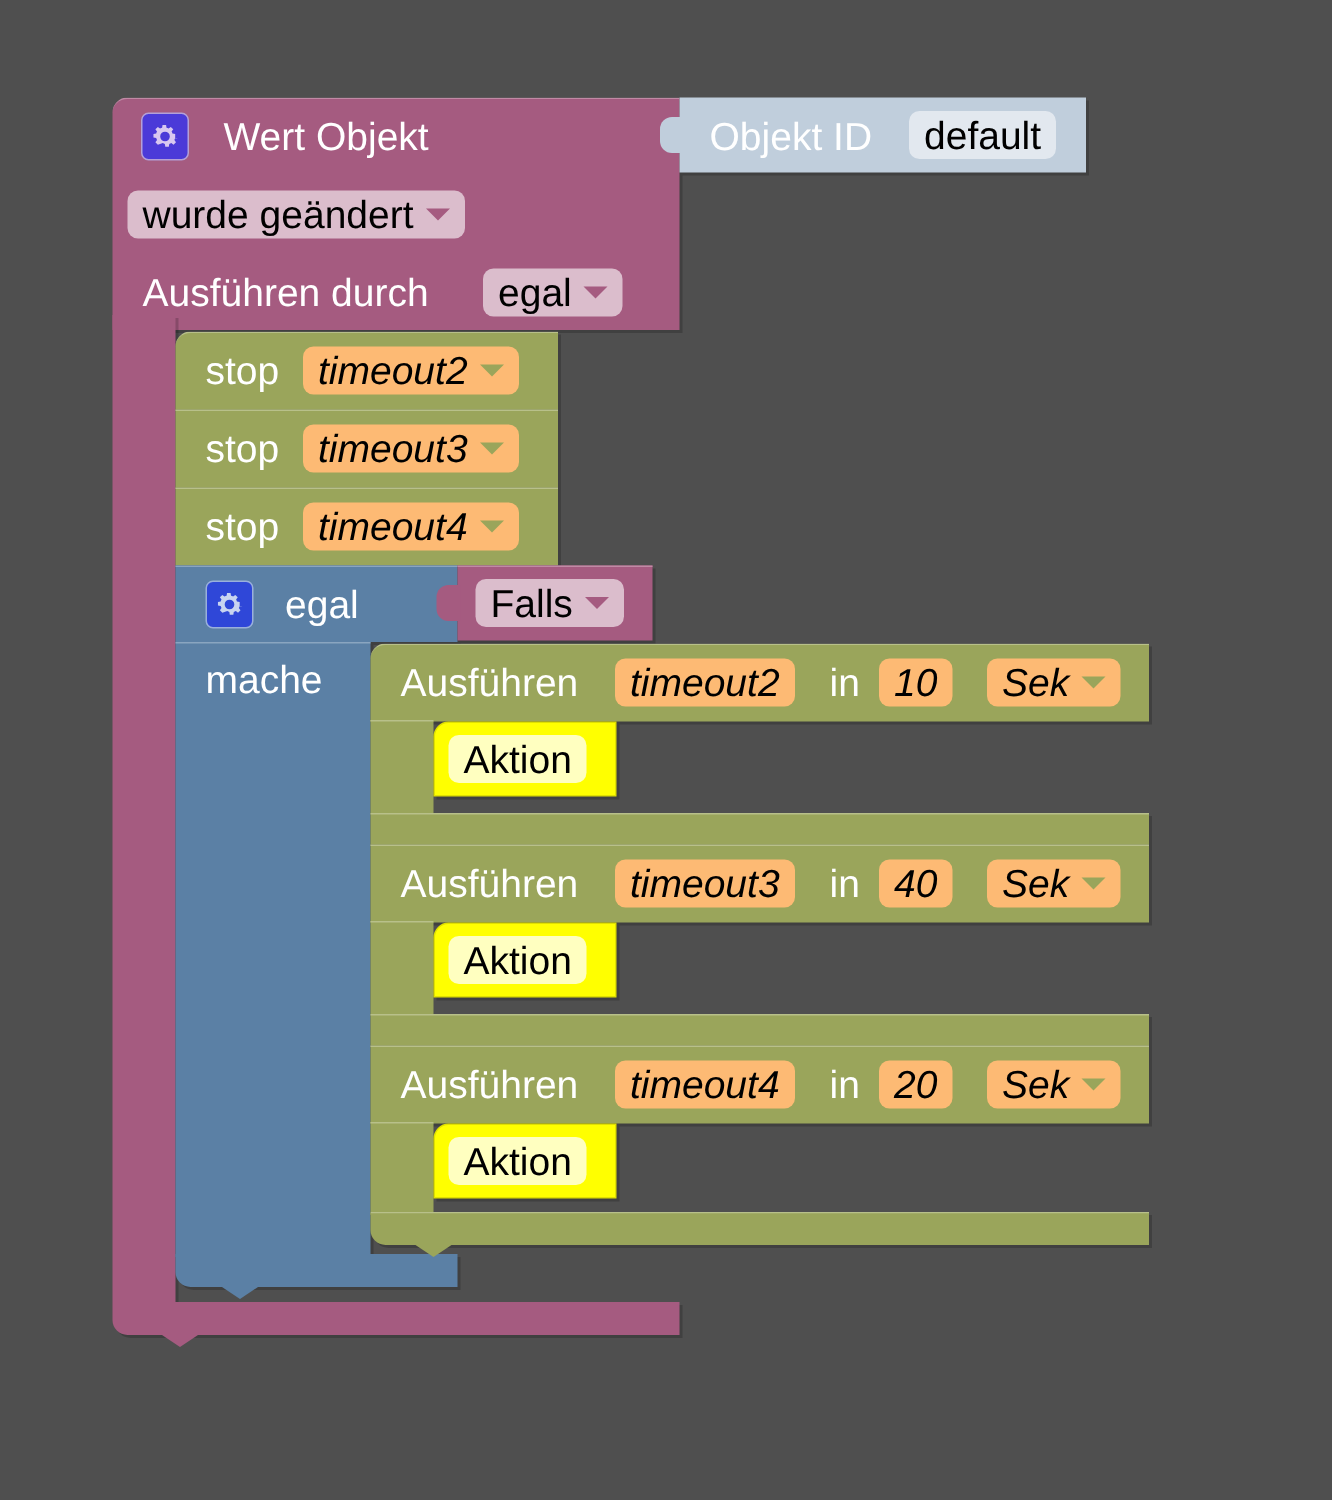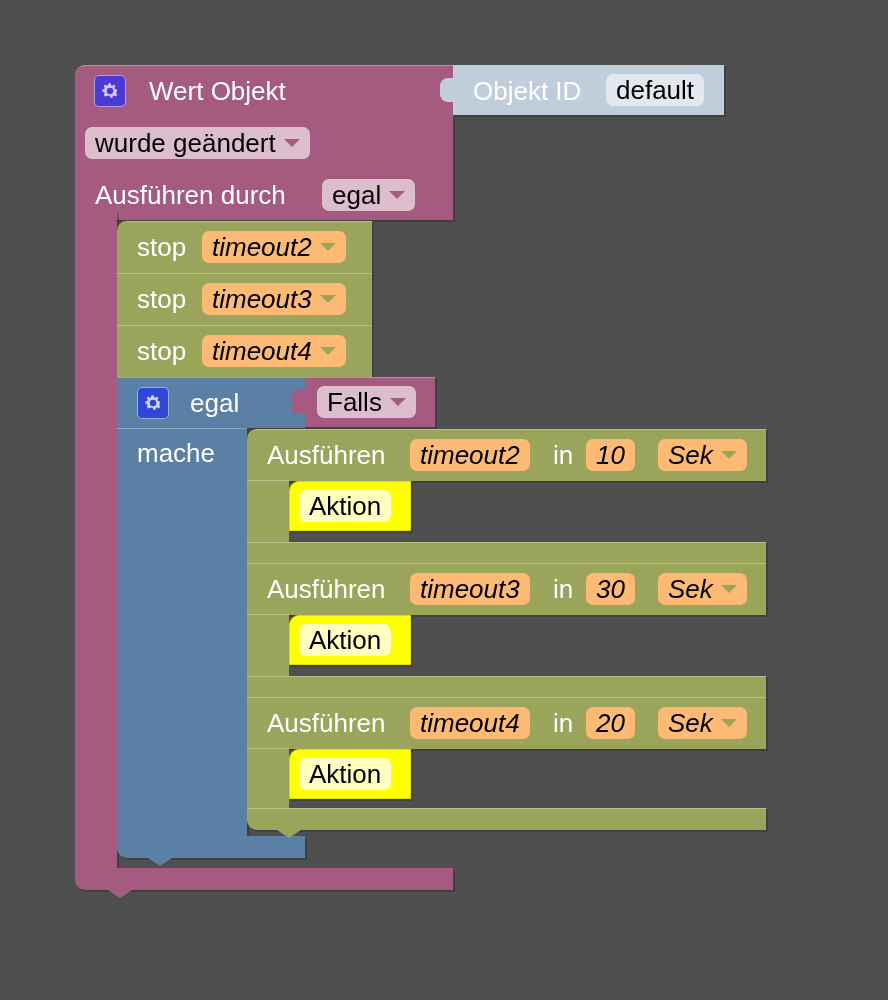--- a/index.html
+++ b/index.html
@@ -109,21 +109,21 @@
 <div class="field f-grn" style="left:658px; top:439px;"><span>Sek</span><span class="caret"></span></div>
 <div class="blk yel shadow" style="left:289px; top:481px; width:122px; height:50px; border-radius:10px 0 0 0;"></div>
 <div class="field f-yel" style="left:299px; top:490px;"><span>Aktion</span></div>
 
 <div class="blk grn shadow" style="left:247px; top:563px; width:519px; height:52px;"></div>
 <div class="blk grn" style="left:247px; top:614px; width:42px; height:62px;"></div>
 <div class="blk grn shadow" style="left:247px; top:676px; width:519px; height:21px;"></div>
 <span class="lbl" style="left:267px; top:574px;">Ausführen</span>
 <div class="field f-grn" style="left:410px; top:573px;"><span>timeout3</span></div>
 <span class="lbl" style="left:553px; top:574px;">in</span>
-<div class="field f-grn" style="left:586px; top:573px;"><span>30</span></div>
+<div class="field f-grn" style="left:586px; top:573px;"><span>40</span></div>
 <div class="field f-grn" style="left:658px; top:573px;"><span>Sek</span><span class="caret"></span></div>
 <div class="blk yel shadow" style="left:289px; top:615px; width:122px; height:50px; border-radius:10px 0 0 0;"></div>
 <div class="field f-yel" style="left:299px; top:624px;"><span>Aktion</span></div>
 
 <div class="blk grn shadow" style="left:247px; top:697px; width:519px; height:52px;"></div>
 <div class="blk grn" style="left:247px; top:748px; width:42px; height:62px;"></div>
 <div class="blk grn shadow" style="left:247px; top:808px; width:519px; height:22px; border-radius:0 0 0 10px;"></div>
 <div class="notch" style="left:277px; top:830px; border-top:8px solid #9aa55b;"></div>
 <span class="lbl" style="left:267px; top:708px;">Ausführen</span>
 <div class="field f-grn" style="left:410px; top:707px;"><span>timeout4</span></div>

